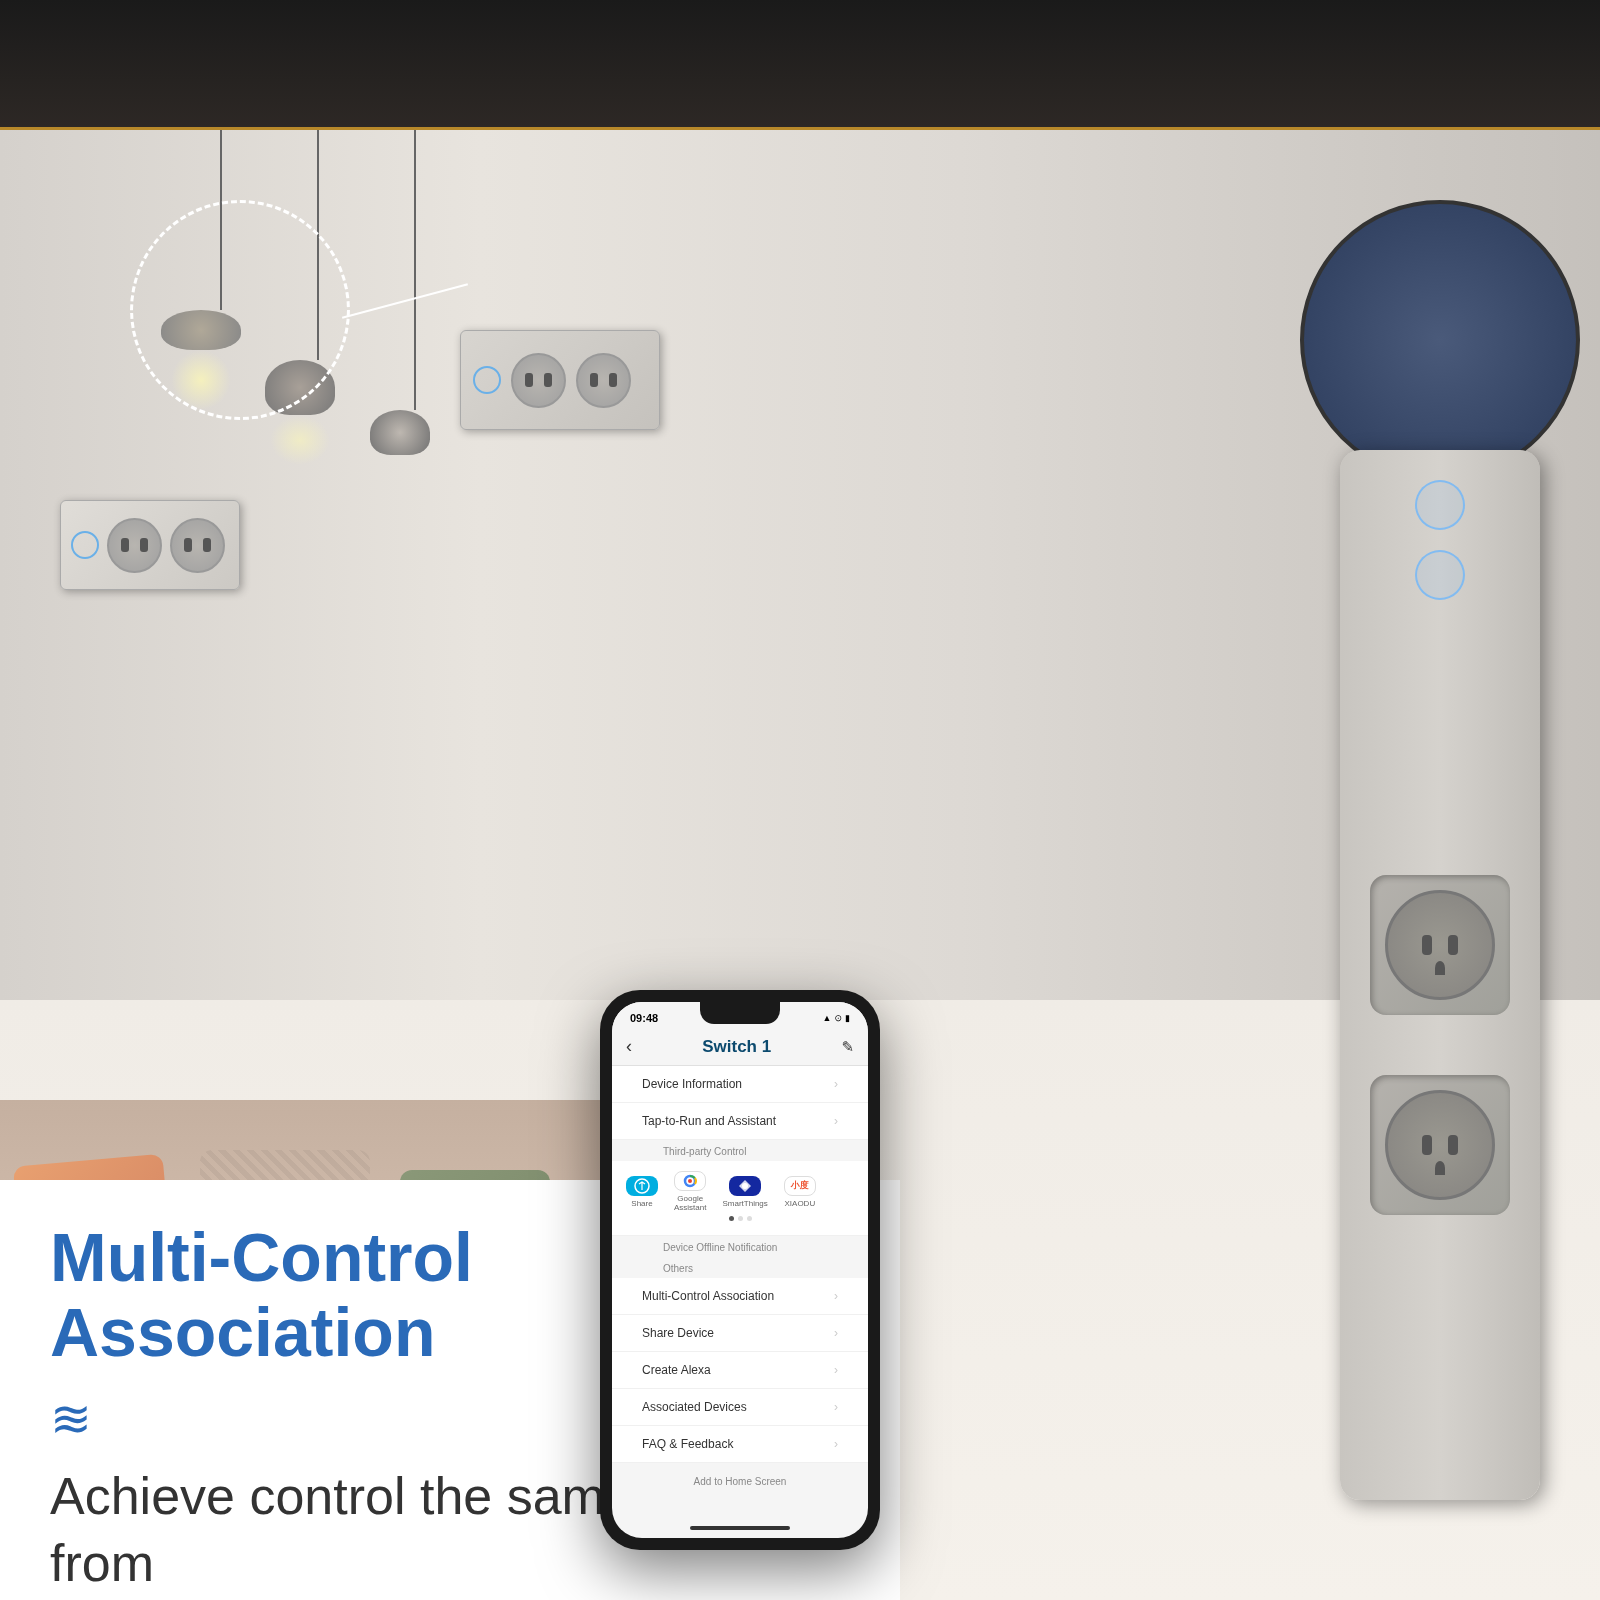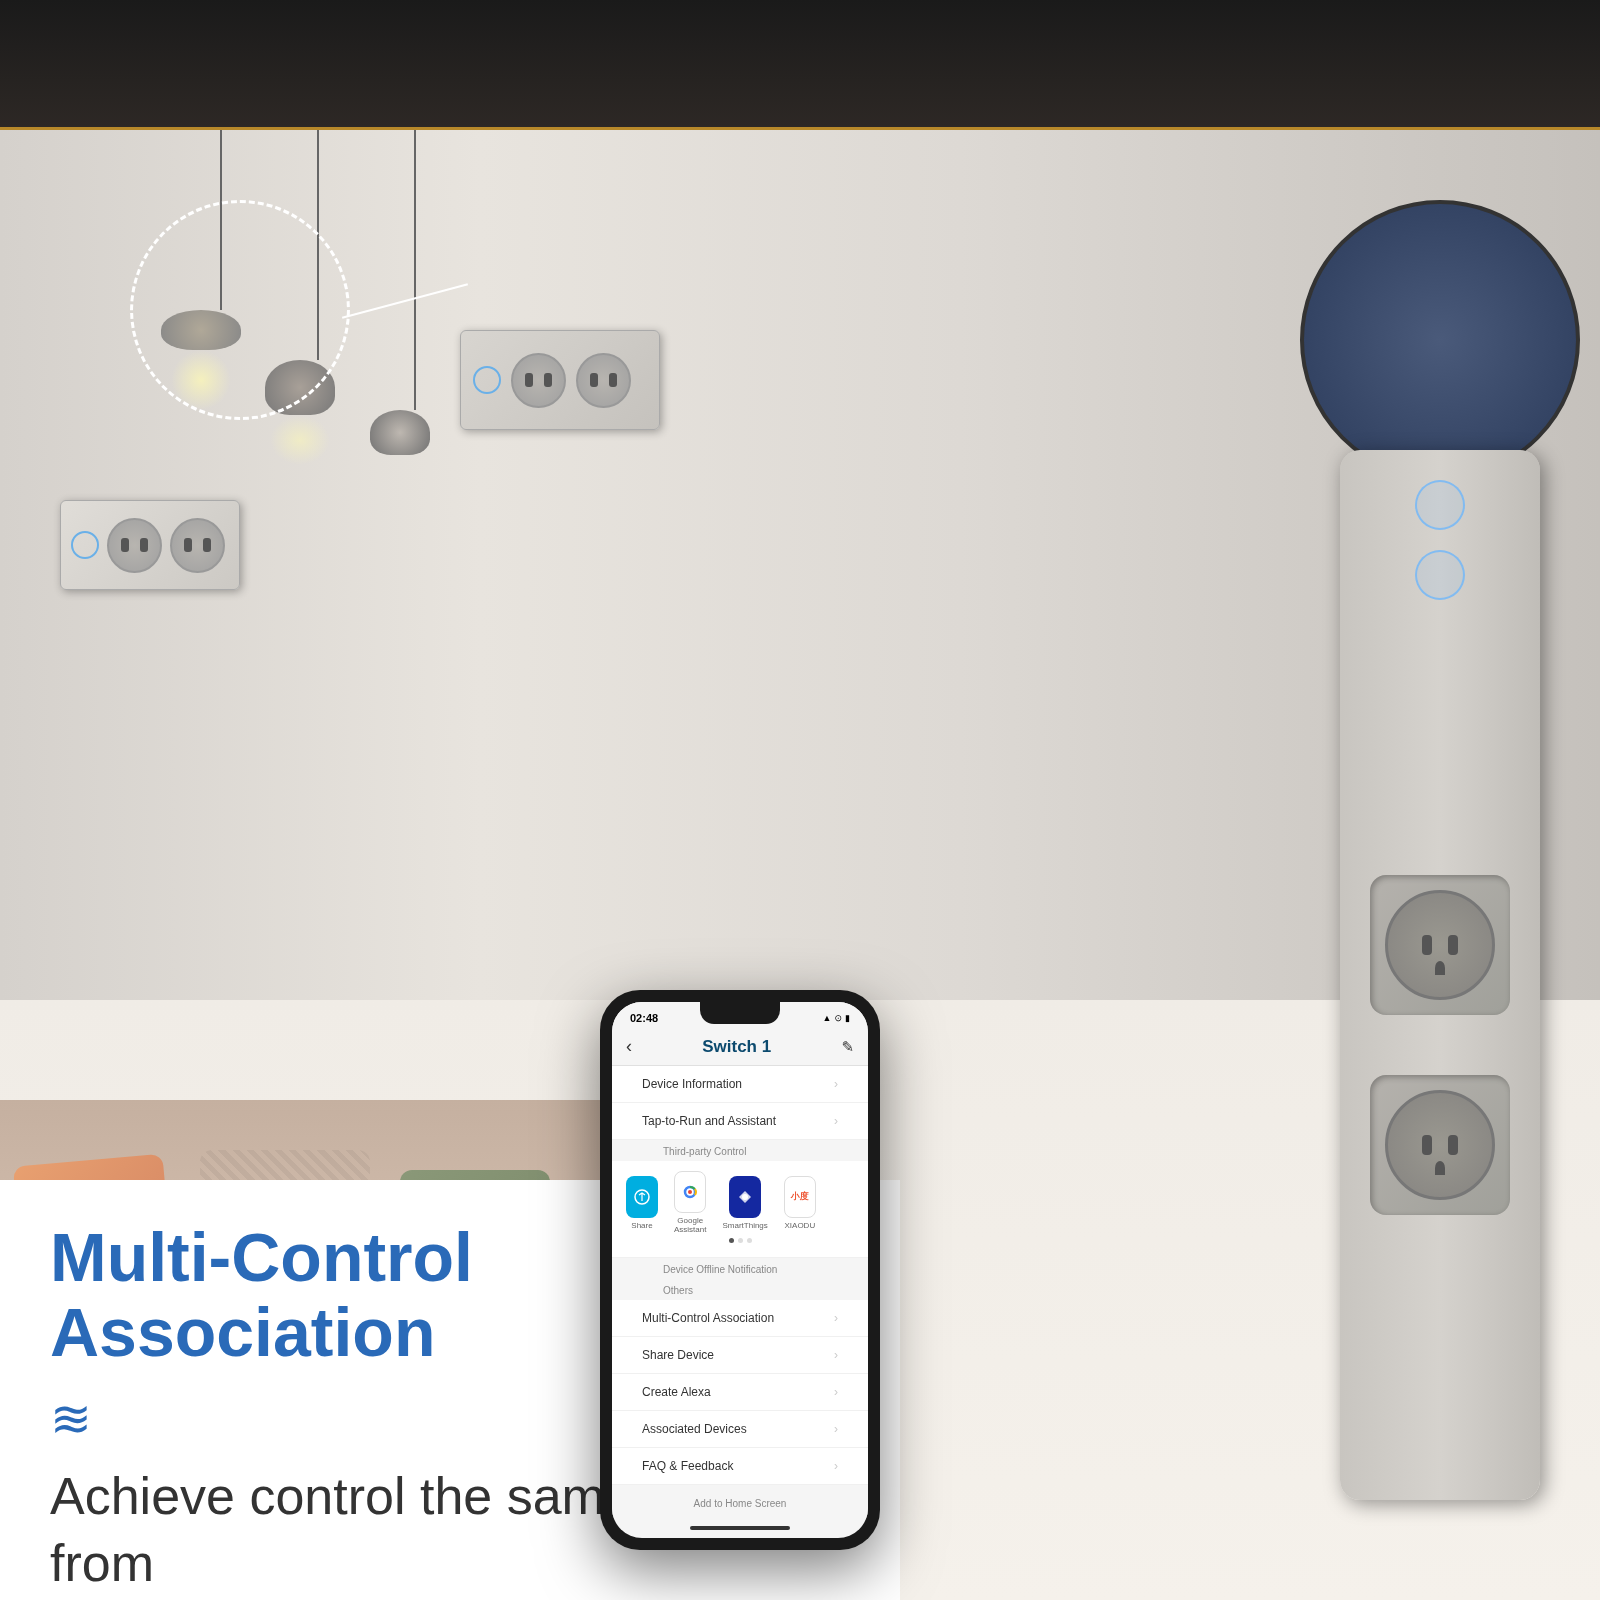--- a/index.html
+++ b/index.html
@@ -328,21 +328,21 @@
 
     .third-party-item {
       display: flex;
       flex-direction: column;
       align-items: center;
       gap: 3px;
     }
 
     .tp-icon {
       width: 32px;
-      height: 42px;
+      height: 20px;
       border-radius: 8px;
       display: flex;
       align-items: center;
       justify-content: center;
       font-size: 16px;
     }
 
     .tp-label {
       font-size: 8px;
       color: #666;
@@ -561,21 +561,21 @@
     </div>
   </div>
 </div>
 
 <div class="phone-container">
   <div class="phone-frame">
     <div class="phone-notch"></div>
     <div class="phone-screen">
 
       <div class="phone-status-bar">
-        <span class="status-time">02:48</span>
+        <span class="status-time">09:48</span>
         <div class="status-icons">
           <span>▲</span>
           <span>⊙</span>
           <span>▮</span>
         </div>
       </div>
 
       <div class="phone-header">
         <span class="back-arrow">‹</span>
         <span class="phone-title">Switch 1</span>

